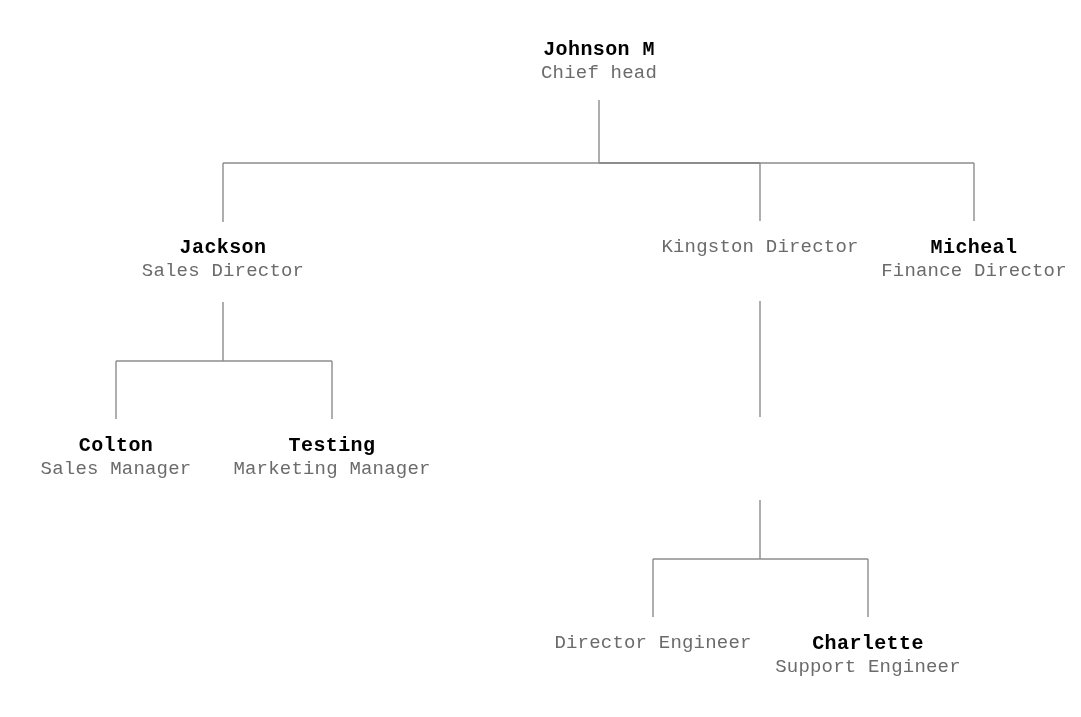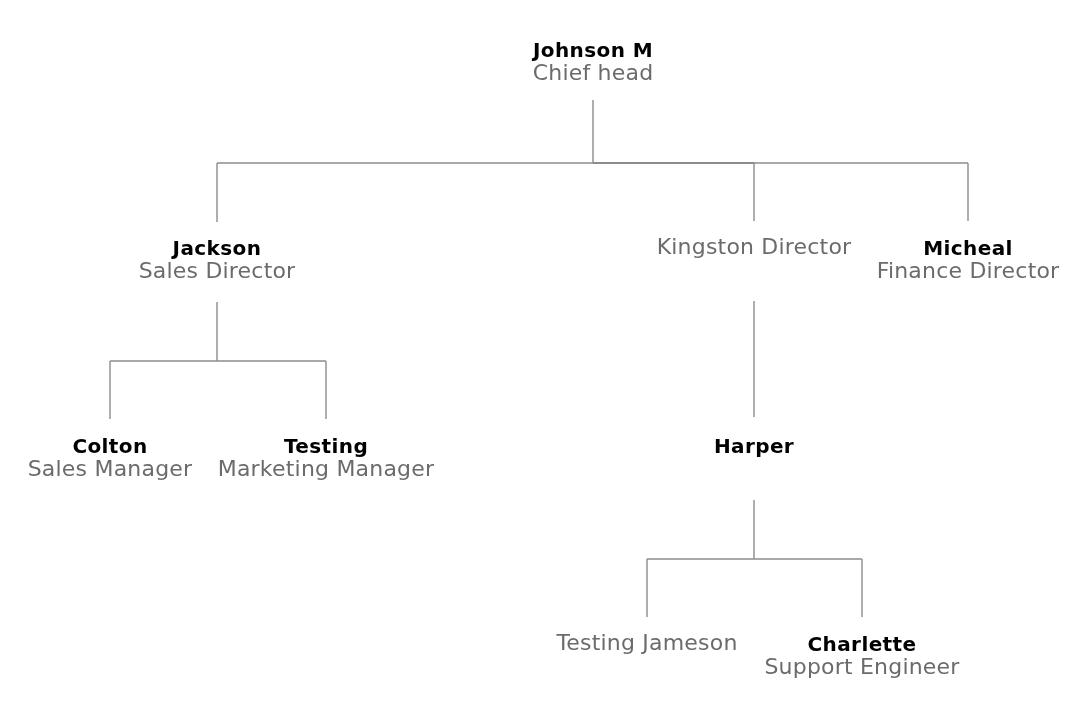--- a/index.html
+++ b/index.html
@@ -4,39 +4,39 @@
 <style>
   :root{
     --name-color:#000000;
     --title-color:#6b6b6b;
     --line-color:#8c8c8c;
     --bg-color:#ffffff;
   }
   *{margin:0;padding:0;box-sizing:border-box;}
   html,body{width:1081px;height:717px;background:var(--bg-color);overflow:hidden;}
   body{font-family:"DejaVu Sans","Liberation Sans",sans-serif;position:relative;}
-  .stage{position:absolute;left:10px;top:0;width:873px;height:717px;}
+  .stage{position:absolute;left:16px;top:0;width:873px;height:717px;font-family:Liberation Mono, monospace;}
   .connectors{position:absolute;left:0;top:0;pointer-events:none;}
   .connectors line{stroke:var(--line-color);stroke-width:1.4;}
   .connectors line.thick{stroke-width:2.2;}
   .node{
     position:absolute;
     transform:translateX(-50%);
     text-align:center;
     white-space:nowrap;
   }
   .node .name{
     font-size:20px;
     line-height:24px;
     font-weight:bold;
     letter-spacing:.4px;
     color:var(--name-color);
   }
   .node .title{
-    font-size:22px;
+    font-size:19px;
     line-height:22px;
     letter-spacing:.2px;
     color:var(--title-color);
   }
 </style>
 </head>
 <body>
 
 <div class="stage">
 
@@ -85,25 +85,24 @@
     <div class="name">Colton</div>
     <div class="title">Sales Manager</div>
   </div>
 
   <div class="node" style="left:316px;top:434px">
     <div class="name">Testing</div>
     <div class="title">Marketing Manager</div>
   </div>
 
   <div class="node" style="left:744px;top:434px">
-    <div class="name">Harper</div>
   </div>
 
   <div class="node" style="left:637px;top:632px">
-    <div class="title">Testing Jameson</div>
+    <div class="title">Director Engineer</div>
   </div>
 
   <div class="node" style="left:852px;top:632px">
     <div class="name">Charlette</div>
     <div class="title">Support Engineer</div>
   </div>
 
 </div>
 
 </body></html>

